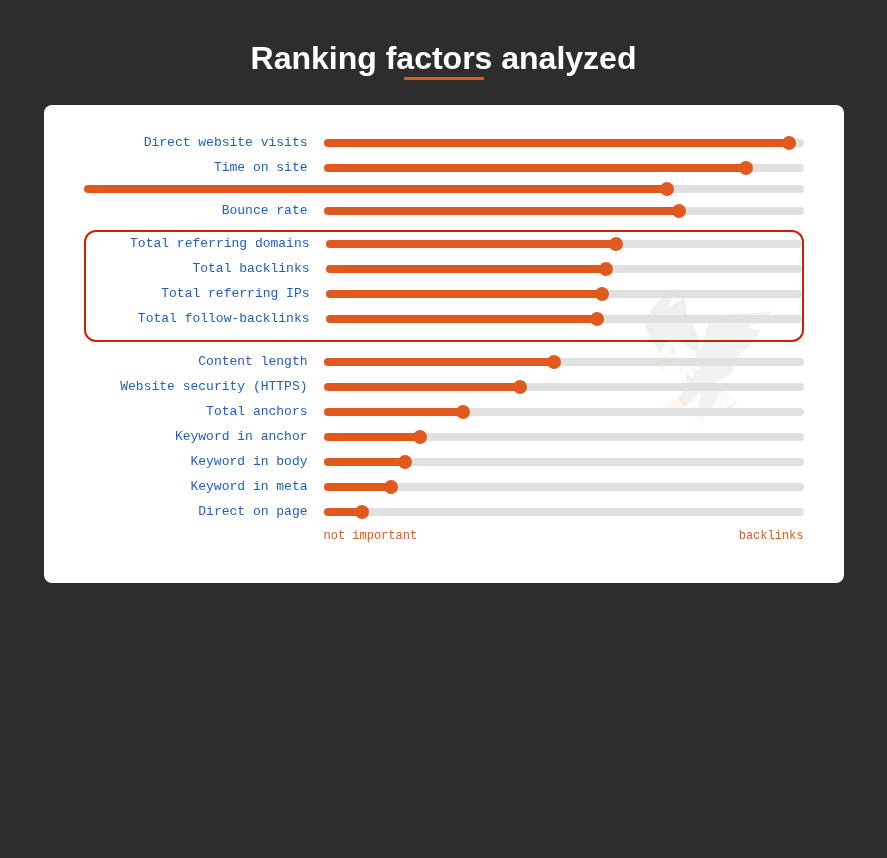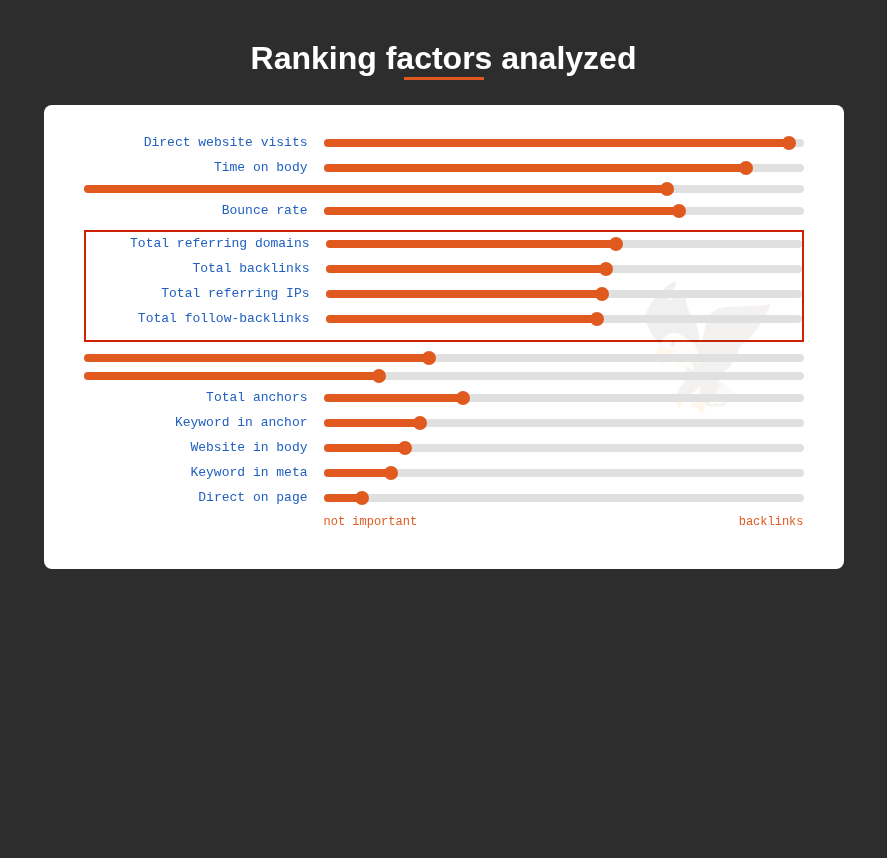--- a/index.html
+++ b/index.html
@@ -85,21 +85,21 @@
       height: 14px;
       background: #e05a20;
       border-radius: 50%;
       position: absolute;
       top: 50%;
       transform: translateY(-50%);
       margin-left: -7px;
     }
     .highlighted-group {
       border: 2px solid #cc2200;
-      border-radius: 0;
+      border-radius: 12px;
       padding: 4px 0;
       margin: 12px 0;
     }
     .axis-labels {
       display: flex;
       justify-content: space-between;
       padding-left: 240px;
     }
     .axis-label {
       font-size: 12px;
@@ -116,21 +116,21 @@
     <div class="watermark">🦅</div>
     <div id="chart-rows">
         <div class="chart-row">
           <div class="row-label">Direct website visits</div>
           <div class="bar-track">
             <div class="bar-fill" style="width: 97%;"></div>
             <div class="bar-dot" style="left: 97%;"></div>
           </div>
         </div>
         <div class="chart-row">
-          <div class="row-label">Time on body</div>
+          <div class="row-label">Time on site</div>
           <div class="bar-track">
             <div class="bar-fill" style="width: 88%;"></div>
             <div class="bar-dot" style="left: 88%;"></div>
           </div>
         </div>
         <div class="chart-row">
           <div class="bar-track">
             <div class="bar-fill" style="width: 81%;"></div>
             <div class="bar-dot" style="left: 81%;"></div>
           </div>
@@ -166,47 +166,49 @@
           </div>
           <div class="chart-row">
             <div class="row-label">Total follow-backlinks</div>
             <div class="bar-track">
               <div class="bar-fill" style="width: 57%;"></div>
               <div class="bar-dot" style="left: 57%;"></div>
             </div>
           </div>
         </div>
         <div class="chart-row">
+          <div class="row-label">Content length</div>
           <div class="bar-track">
             <div class="bar-fill" style="width: 48%;"></div>
             <div class="bar-dot" style="left: 48%;"></div>
           </div>
         </div>
         <div class="chart-row">
+          <div class="row-label">Website security (HTTPS)</div>
           <div class="bar-track">
             <div class="bar-fill" style="width: 41%;"></div>
             <div class="bar-dot" style="left: 41%;"></div>
           </div>
         </div>
         <div class="chart-row">
           <div class="row-label">Total anchors</div>
           <div class="bar-track">
             <div class="bar-fill" style="width: 29%;"></div>
             <div class="bar-dot" style="left: 29%;"></div>
           </div>
         </div>
         <div class="chart-row">
           <div class="row-label">Keyword in anchor</div>
           <div class="bar-track">
             <div class="bar-fill" style="width: 20%;"></div>
             <div class="bar-dot" style="left: 20%;"></div>
           </div>
         </div>
         <div class="chart-row">
-          <div class="row-label">Website in body</div>
+          <div class="row-label">Keyword in body</div>
           <div class="bar-track">
             <div class="bar-fill" style="width: 17%;"></div>
             <div class="bar-dot" style="left: 17%;"></div>
           </div>
         </div>
         <div class="chart-row">
           <div class="row-label">Keyword in meta</div>
           <div class="bar-track">
             <div class="bar-fill" style="width: 14%;"></div>
             <div class="bar-dot" style="left: 14%;"></div>

